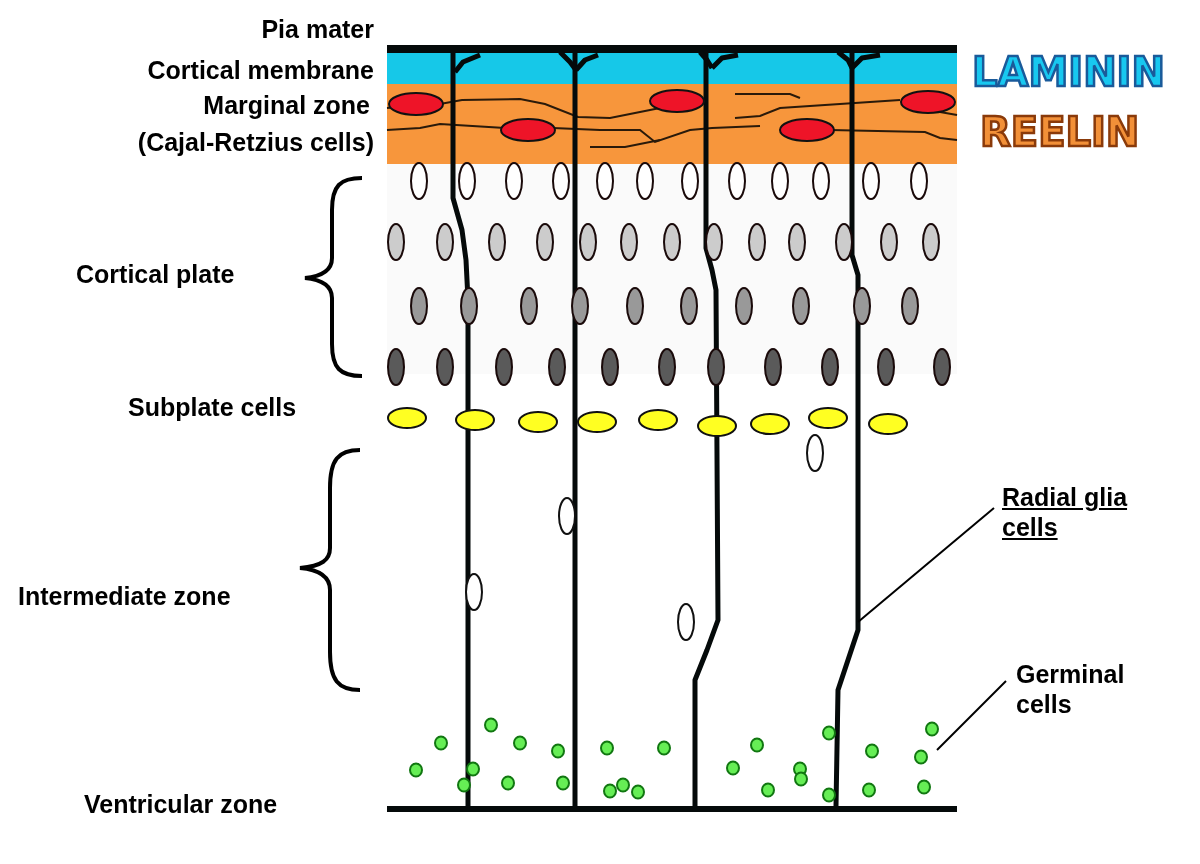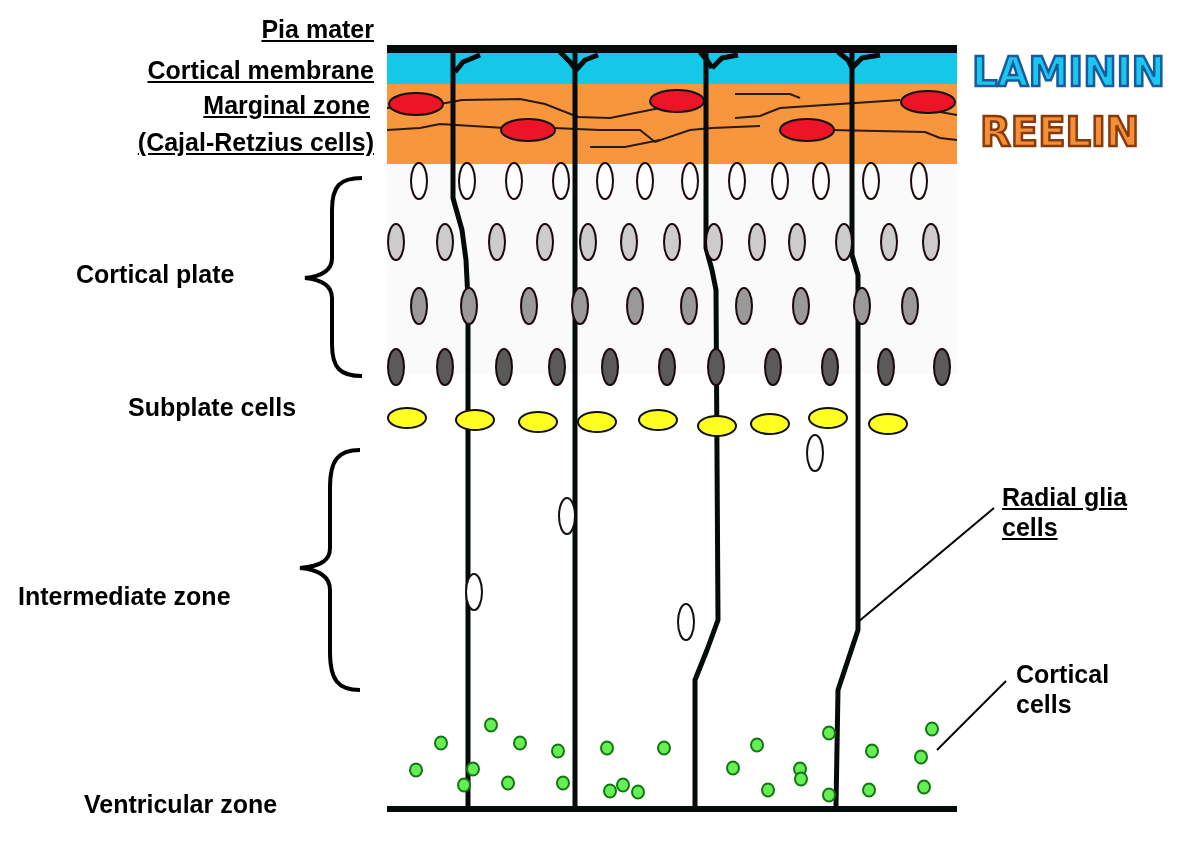--- a/index.html
+++ b/index.html
@@ -1,39 +1,39 @@
 <!DOCTYPE html>
 <html><head>
 <meta charset="utf-8">
 <style>
   html, body { margin:0; padding:0; background:#ffffff; }
   body { width:1200px; height:864px; position:relative; overflow:hidden;
          font-family:"Liberation Sans", sans-serif; }
   .lbl { position:absolute; font-weight:bold; font-size:25px; color:#000; line-height:30px; white-space:nowrap; }
-  .right { text-align:center;text-decoration:underline; }
+  .right { text-align:center; }
   svg { position:absolute; left:0; top:0; }
   .protein { font-family:"DejaVu Sans", sans-serif; font-weight:bold; font-size:40px; }
 </style>
 </head>
 <body>
 
 <div class="lbl right" style="right:826px; top:14px;">Pia mater</div>
 <div class="lbl right" style="right:826px; top:55px;">Cortical membrane</div>
 <div class="lbl right" style="right:830px; top:90px;margin-left:8px;">Marginal zone</div>
 <div class="lbl right" style="right:826px; top:127px;">(Cajal-Retzius cells)</div>
 <div class="lbl" style="left:76px; top:259px;">Cortical plate</div>
 <div class="lbl" style="left:128px; top:392px;">Subplate cells</div>
 <div class="lbl" style="left:18px; top:551px;margin-top:30px;">Intermediate zone</div>
 <div class="lbl" style="left:84px; top:789px;">Ventricular zone</div>
 <div class="lbl" style="left:1002px; top:482px;text-decoration:underline;">
   <div>Radial glia</div>
   <div>cells</div>
 </div>
 <div class="lbl" style="left:1016px; top:659px;">
-  <div>Cortical</div>
+  <div>Germinal</div>
   <div>cells</div>
 </div>
 
 <svg id="diagram" width="1200" height="864">
 
   <rect id="bm-band" x="387" y="52" width="570" height="32" fill="#16c8e8"></rect>
   <rect id="mz-band" x="387" y="84" width="570" height="80" fill="#f7963c"></rect>
   <rect x="387" y="164" width="570" height="210" fill="#fafafa"></rect>
   <rect x="387" y="45" width="570" height="8" fill="#050a0a"></rect>
   <rect x="387" y="806" width="570" height="6" fill="#050a0a"></rect>

